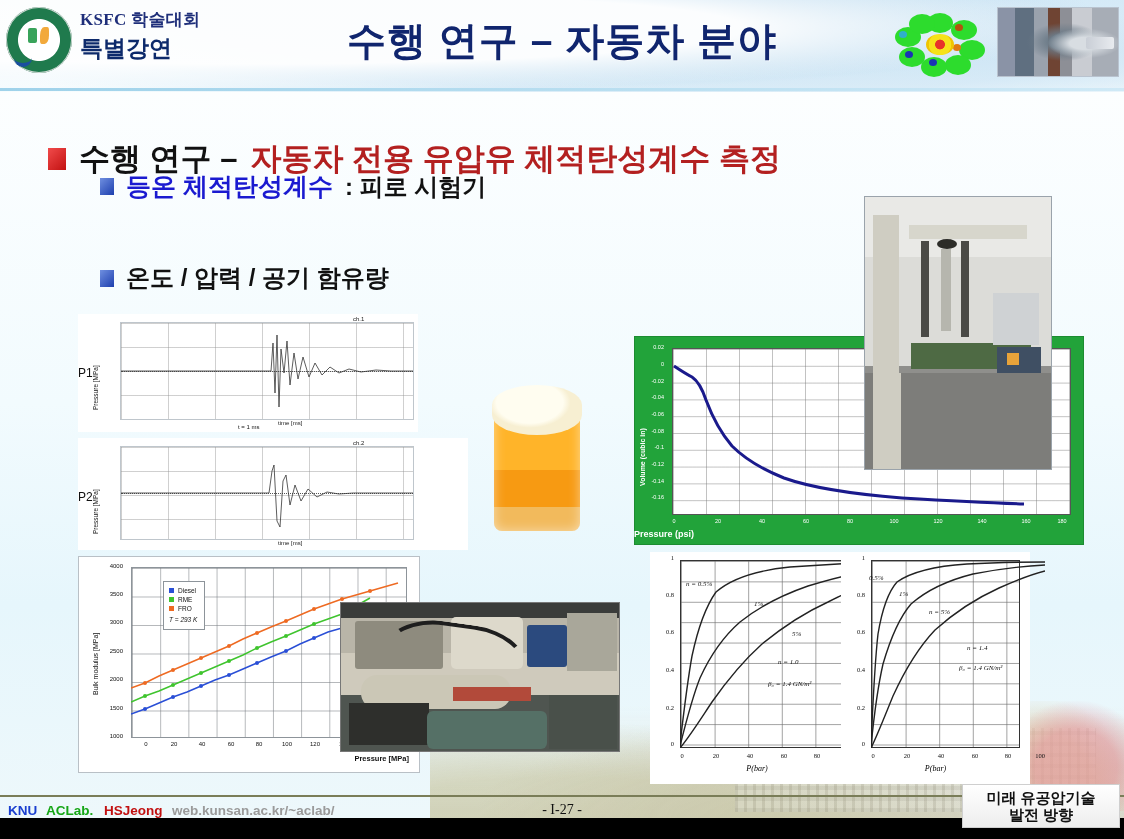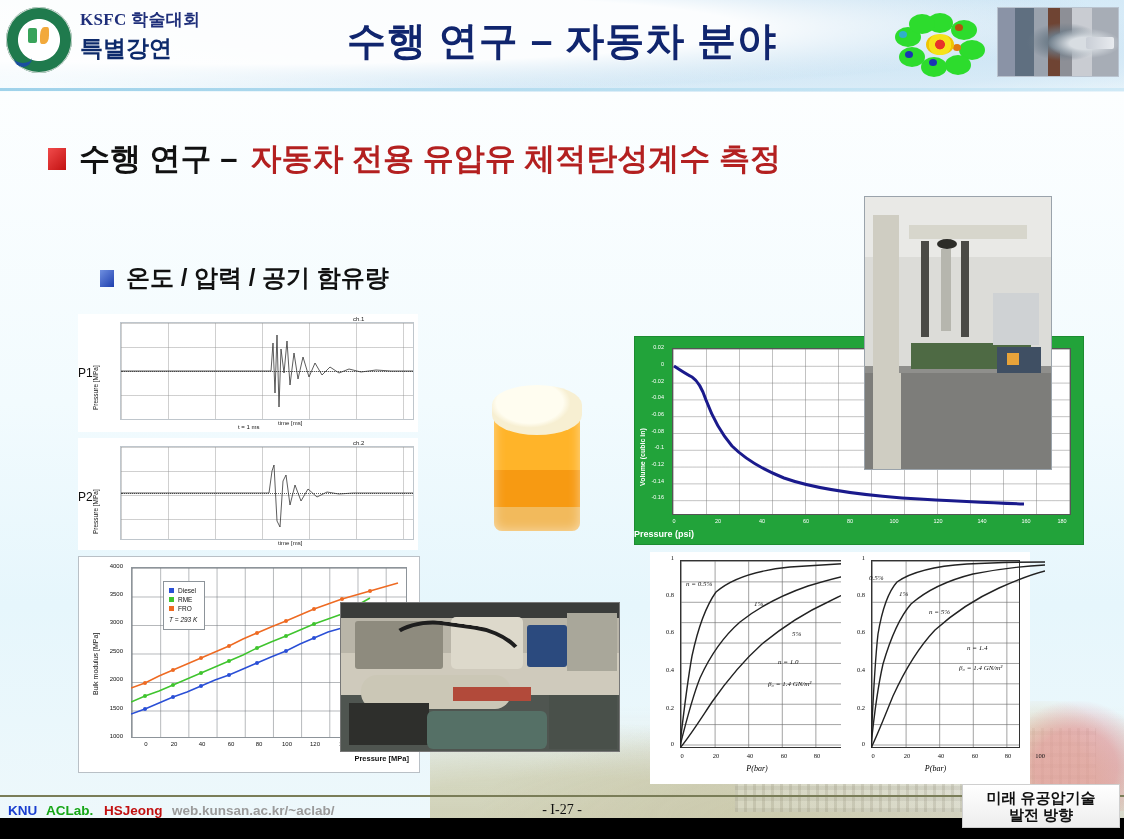--- a/index.html
+++ b/index.html
@@ -213,41 +213,46 @@
     <div class="motor-photo"></div>
     <div class="header-rule"></div>
   </div>
 
   <div class="b1">
     <div class="sq-red"></div>
     <div class="t1">수행 연구 –</div>
     <div class="t2">자동차 전용 유압유 체적탄성계수 측정</div>
   </div>
 
+  <div class="b2" style="left:100px;top:170px;">
+    <div class="sq-blue"></div>
+    <div class="k">등온 체적탄성계수</div>
+    <div class="n">: 피로 시험기</div>
+  </div>
   <div class="b2" style="left:100px;top:262px;">
     <div class="sq-blue"></div>
     <div class="n">온도 / 압력 / 공기 함유량</div>
   </div>
 
   <div class="fig" style="left:78px;top:314px;width:340px;height:118px;">
     <div class="biglab" style="left:0px;top:52px;">P1</div>
     <div class="ylab-rot" style="left:14px;top:96px;">Pressure [MPa]</div>
     <div class="axlabel" style="left:275px;top:2px;">ch.1</div>
     <div class="wave" style="left:42px;top:8px;width:292px;height:96px;">
       <div class="plot"></div>
         <div class="mid"></div>
       <svg viewBox="0 0 292 96" preserveAspectRatio="none">
         <path d="M0,48 L150,48 L152,20 L154,70 L156,12 L158,84 L160,26 L163,50 L166,18 L169,62 L173,30 L177,56 L182,34 L188,54 L194,40 L201,52 L209,44 L218,50 L228,46 L240,49 L255,47 L270,48 L292,48" fill="none" stroke="#333" stroke-width="0.8"></path>
       </svg>
     </div>
     <div class="axlabel" style="left:200px;top:106px;">time [ms]</div>
     <div class="axlabel" style="left:160px;top:110px;color:#111;">t = 1 ms</div>
   </div>
 
-  <div class="fig" style="left:78px;top:438px;width:340px;height:112px;">
+  <div class="fig" style="left:78px;top:438px;width:390px;height:112px;">
     <div class="biglab" style="left:0px;top:52px;">P2</div>
     <div class="ylab-rot" style="left:14px;top:96px;">Pressure [MPa]</div>
     <div class="axlabel" style="left:275px;top:2px;">ch.2</div>
     <div class="wave" style="left:42px;top:8px;width:292px;height:92px;">
       <div class="plot"></div>
         <div class="mid"></div>
       <svg viewBox="0 0 292 92" preserveAspectRatio="none">
         <path d="M0,46 L148,46 L151,24 L153,18 L156,74 L159,80 L162,34 L165,28 L169,58 L174,38 L180,54 L187,42 L196,50 L206,45 L218,47 L232,46 L250,46 L292,46" fill="none" stroke="#333" stroke-width="0.8"></path>
       </svg>
     </div>

